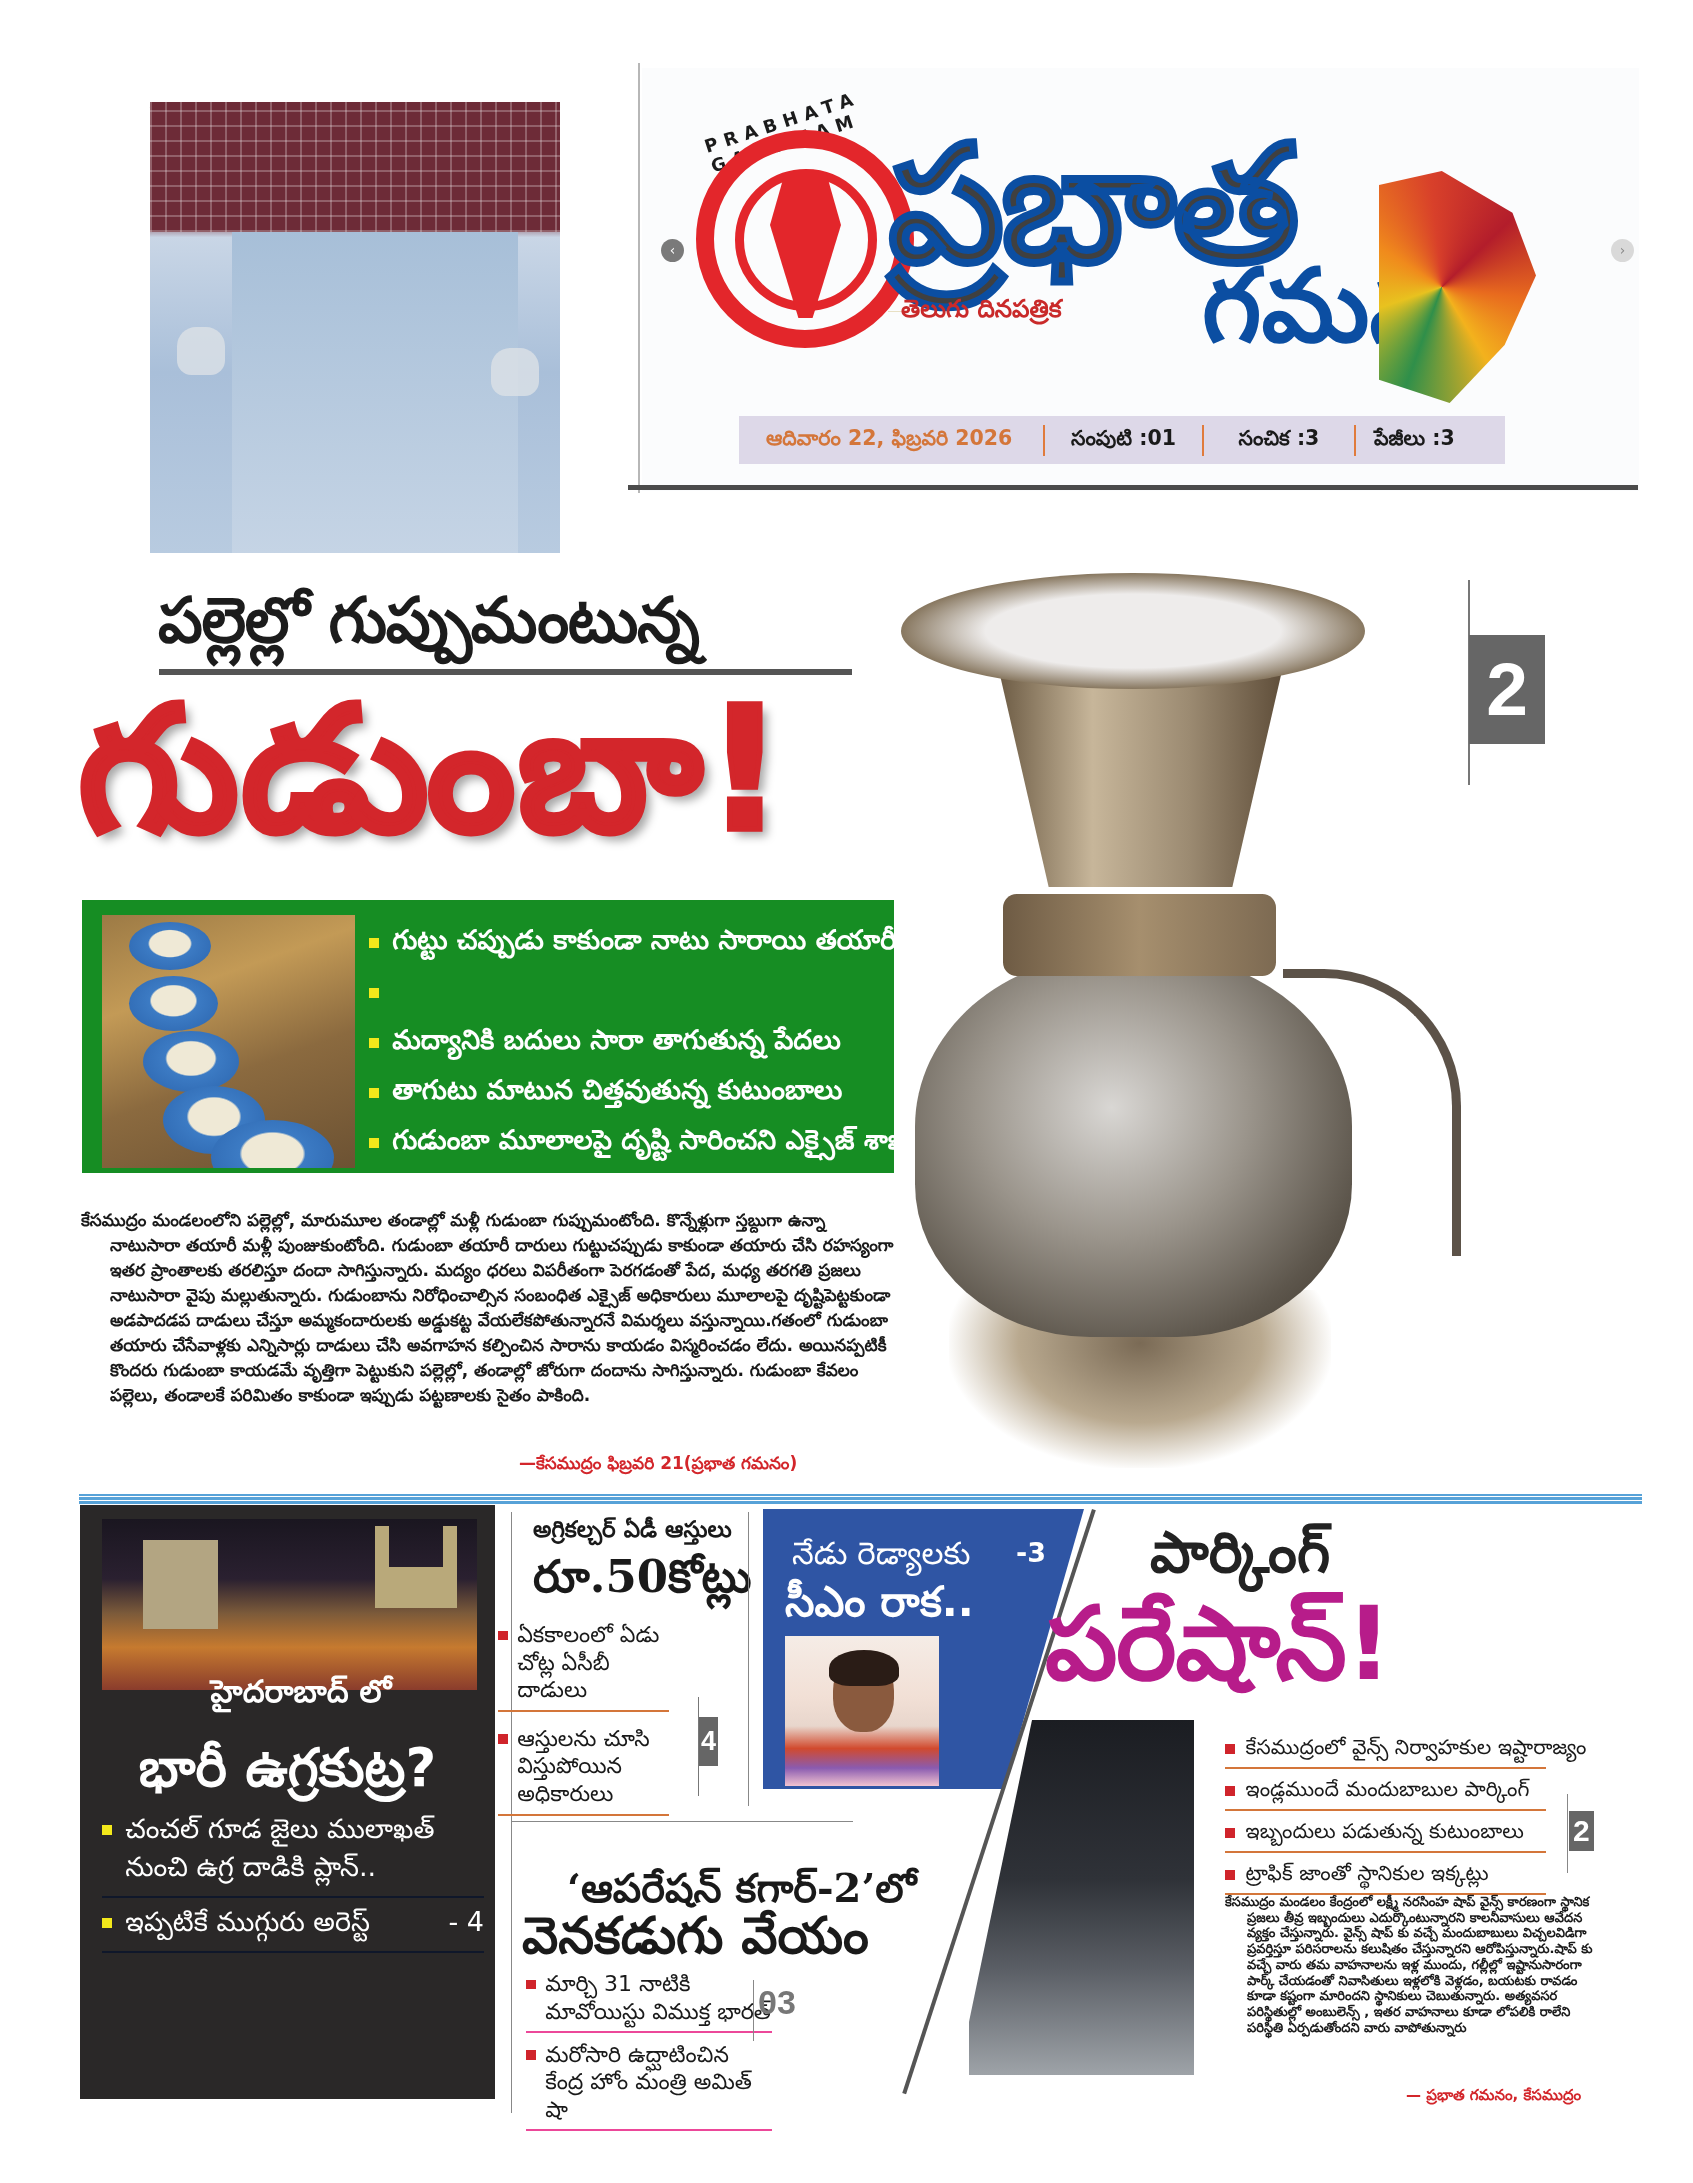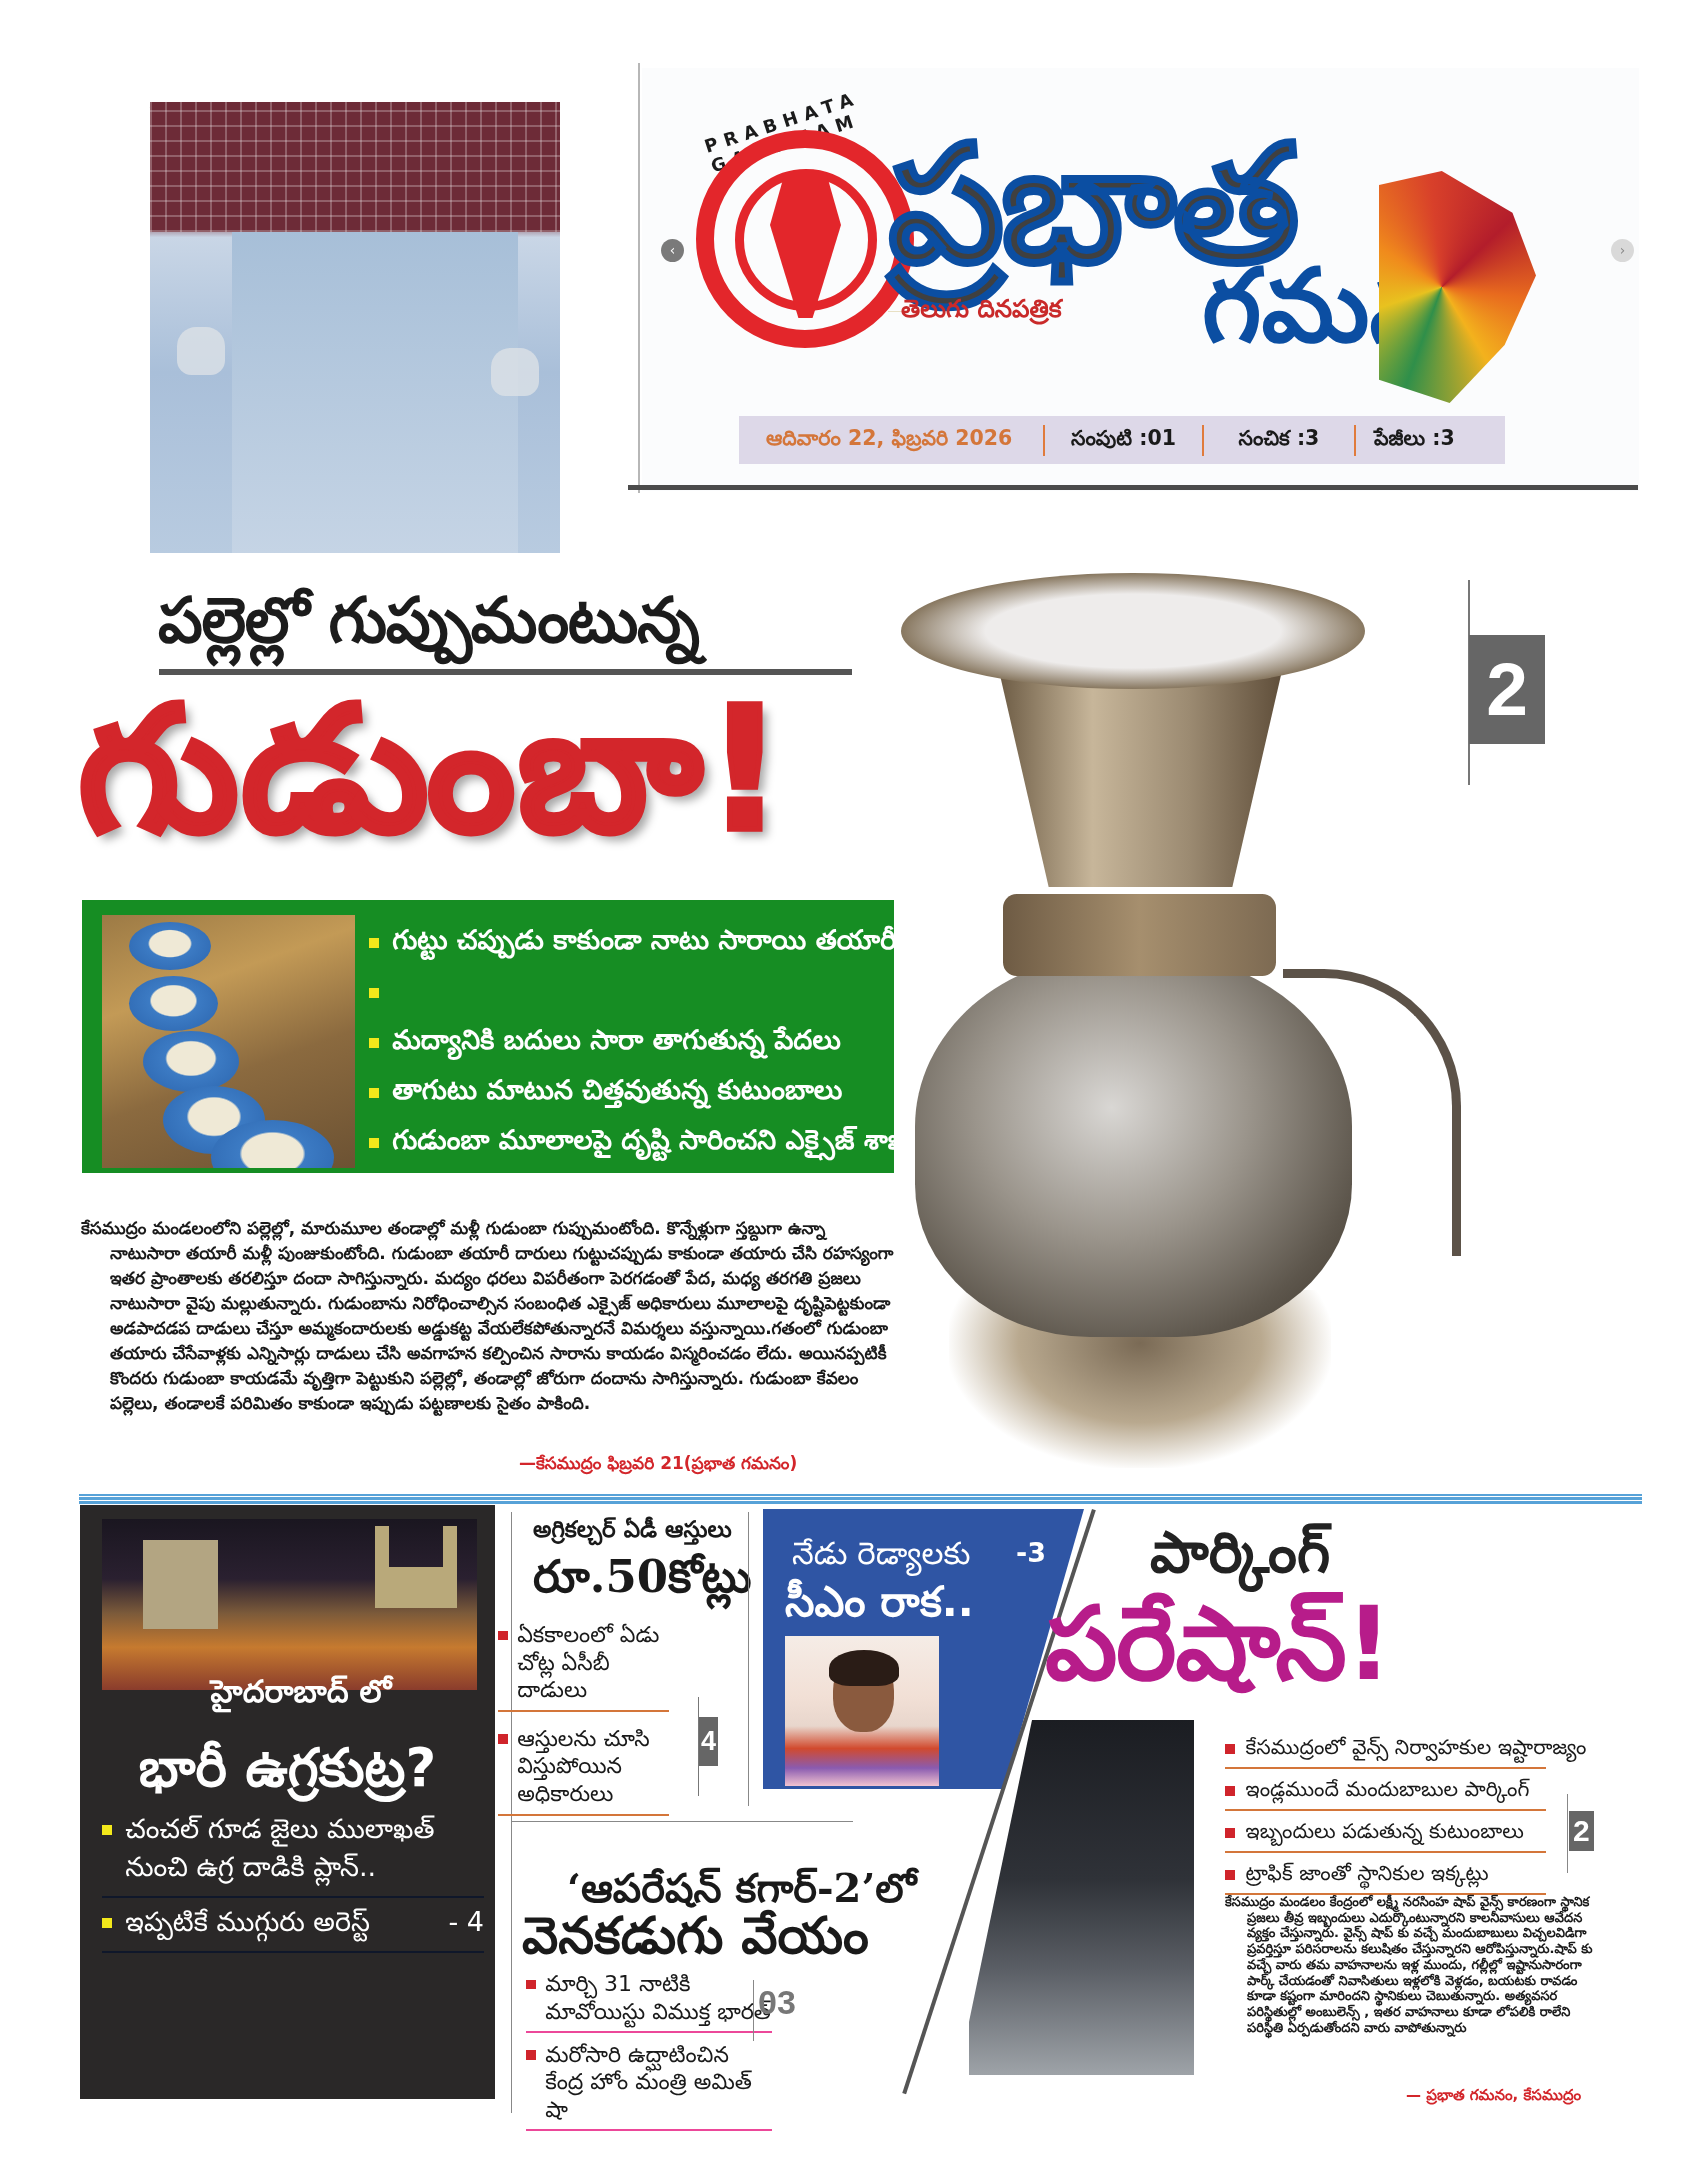--- a/index.html
+++ b/index.html
@@ -50,21 +50,21 @@
   .green-box { left: 82px; top: 900px; width: 812px; height: 273px; background: #168d23; }
   .green-photo { left: 102px; top: 915px; width: 253px; height: 253px; background: linear-gradient(160deg,#9c7a45 0%,#c39a56 30%,#8b6a3f 60%,#6c5233 100%); overflow:hidden; }
   .drum { position:absolute; border-radius: 50%; background: radial-gradient(ellipse at 50% 45%, #efe9d6 35%, #3c7bc4 38%, #2b64ad 100%); }
   .bullets-green { left: 369px; top: 918px; width: 519px; }
   .bullets-green li { list-style:none; display:flex; align-items:center; height: 50px; color: #fff; font-size: 27px; font-weight: bold; white-space: nowrap; }
   .sq { display:inline-block; width: 9.6px; height: 9.6px; margin-right: 13.7px; flex: none; }
   .sq.yellow { background: #f3e81b; }
   .sq.red { background: #d0242b; }
 
   .lead-body { left: 81px; top: 1208px; width: 819px; font-size: 17px; line-height: 25px; color: #1a1a1a; font-weight: bold; }
-  .lead-body p { text-indent: -29px; padding-left: 29px; margin-top: 8px; }
+  .lead-body p { text-indent: -29px; padding-left: 29px; }
   .dateline { left: 519px; top: 1453px; font-size: 17px; font-weight: bold; color: #d3262b; }
 
   .section-rule { left: 79px; top: 1494px; width: 1563px; height: 9.6px; background: linear-gradient(180deg, #57a2d8 0 2px, #fff 2px 3.4px, #57a2d8 3.4px 6.1px, #fff 6.1px 7.5px, #57a2d8 7.5px 9.6px); }
 
   
   .dark-box { left: 80px; top: 1505px; width: 415px; height: 594px; background: #2a2828; }
   .dark-photo { left: 102px; top: 1519px; width: 375px; height: 171px; background: linear-gradient(180deg,#1a1620 0%,#2a2030 35%,#7b5a3a 55%,#c67a2f 75%,#8a3c2c 100%); overflow:hidden; }
   .dark-photo .tower { position:absolute; background: #b9a97a; }
   .dark-kicker { left: 80px; top: 1673px; width: 415px; text-align:center; font-size: 31px; font-weight: bold; color: #fff; padding-left: 27px; }
   .dark-head { left: 80px; top: 1737px; width: 415px; text-align:center; font-size: 53px; font-weight: bold; color: #fff; }

